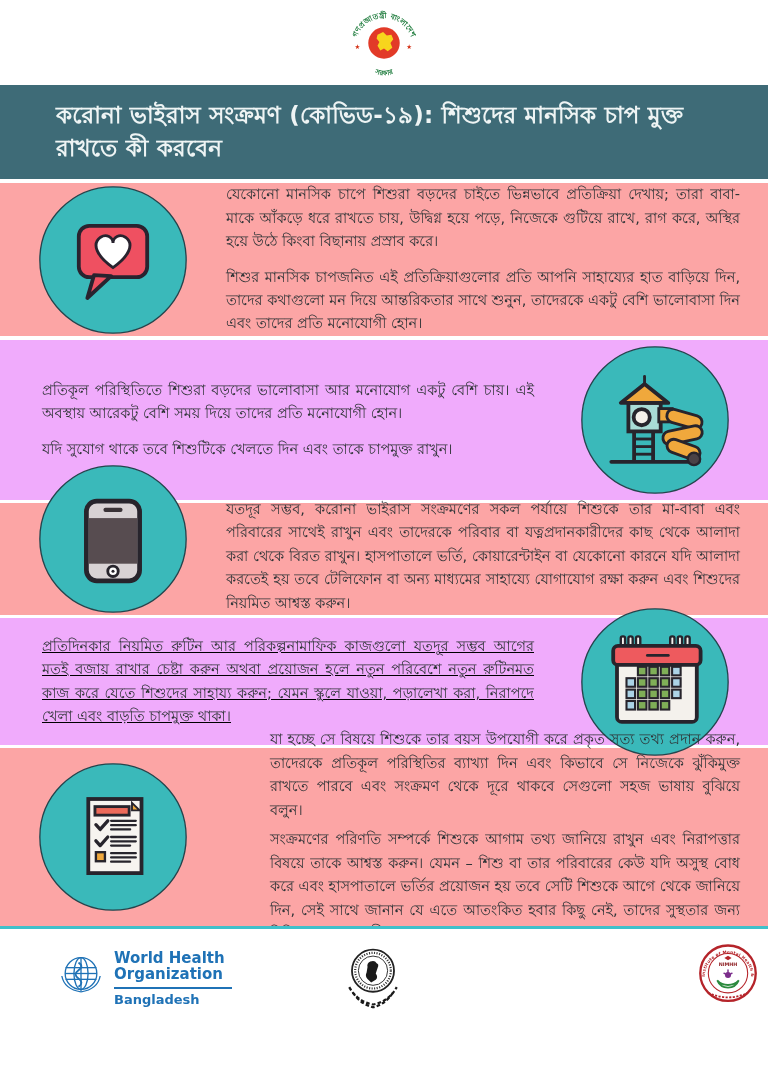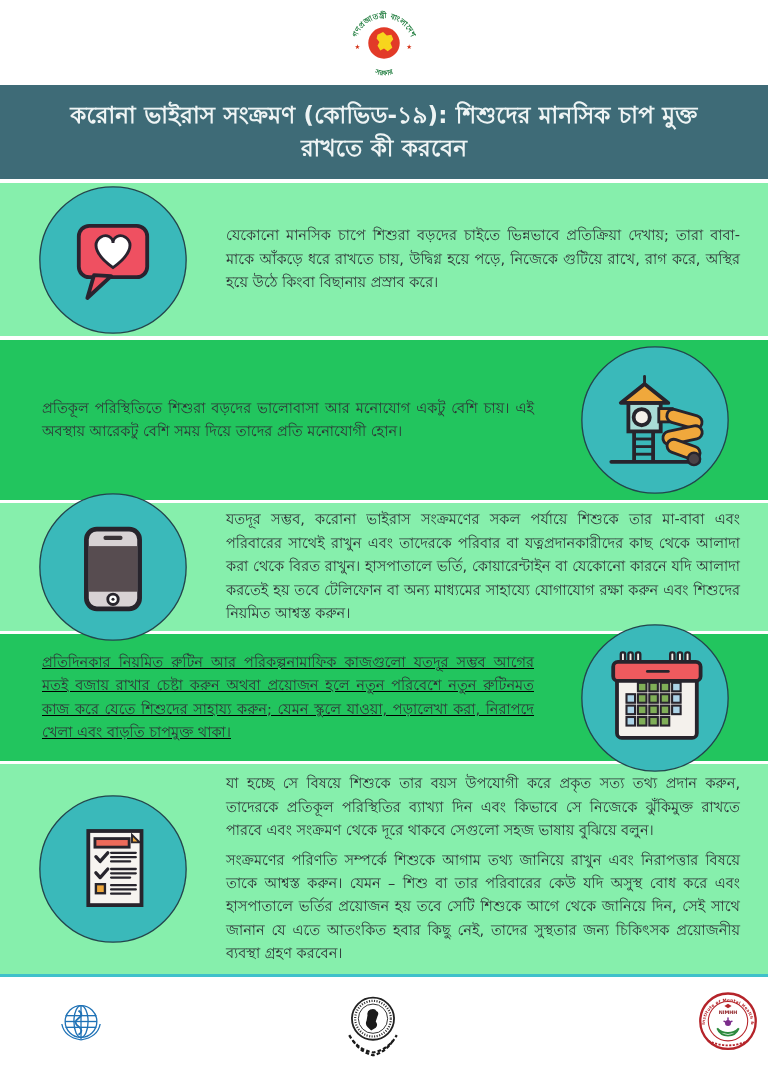--- a/index.html
+++ b/index.html
@@ -9,31 +9,31 @@
   }
   
   .top-band{height:85px;background:#ffffff;display:flex;align-items:center;justify-content:center;}
   
   .header{
     height:94px;background:#3e6b77;margin-bottom:4px;
     display:flex;align-items:center;justify-content:center;
   }
   .header .title{
     color:#eef4f4;font-size:23px;line-height:1.45;font-weight:600;
-    text-align:center;padding:0 56px;letter-spacing:.2px;
+    text-align:left;padding:0 56px;letter-spacing:.2px;
   }
   
   .band{display:flex;align-items:center;}
-  .band.odd{background:#86efac;}
-  .band.even{background:#22c55e;}
+  .band.odd{background:#fca5a5;}
+  .band.even{background:#f0abfc;}
   .b1{height:153px;margin-bottom:4px;}
   .b2{height:160px;margin-bottom:3px;}
-  .b3{height:128px;margin-bottom:3px;}
+  .b3{height:112px;margin-bottom:3px;align-items:flex-end;}
   .b4{height:127px;margin-bottom:3px;text-decoration:underline;}
-  .b5{height:210px;}
+  .b5{height:178px;gap:44px;}
   .icon-col{flex:0 0 226px;display:flex;align-items:center;justify-content:center;}
   .text-col{flex:1;color:#2f3437;font-size:14.5px;line-height:1.62;text-align:justify;}
   .band .text-col p{margin:0 0 12px 0;}
   .band .text-col p:last-child{margin-bottom:0;}
   .icon-left .text-col{padding-right:28px;}
   .icon-right .text-col{padding-left:42px;padding-right:8px;}
   .circle-icon{width:152px;height:152px;}
   
   .footer{
     position:relative;height:86px;background:#ffffff;border-top:3px solid #3fc0ca;
@@ -82,26 +82,28 @@
     <div class="icon-col">
       <svg class="circle-icon" viewBox="0 0 160 160">
         <circle cx="80" cy="80" r="77" fill="#3ab9ba" stroke="#23454d" stroke-width="1.4"></circle>
         <rect x="44" y="44" width="72" height="54" rx="11" fill="#ef5061" stroke="#29232f" stroke-width="4"></rect>
         <path d="M60 96 L53 120 L78 97 Z" fill="#ef5061" stroke="#29232f" stroke-width="4" stroke-linejoin="round"></path>
         <path d="M80 88 C 63 76, 57 63, 67 56 C 73 52, 80 56, 80 62 C 80 56, 87 52, 93 56 C 103 63, 97 76, 80 88 Z" fill="#ffffff" stroke="#29232f" stroke-width="3"></path>
       </svg>
     </div>
     <div class="text-col">
       <p>যেকোনো মানসিক চাপে শিশুরা বড়দের চাইতে ভিন্নভাবে প্রতিক্রিয়া দেখায়; তারা বাবা-মাকে আঁকড়ে ধরে রাখতে চায়, উদ্বিগ্ন হয়ে পড়ে, নিজেকে গুটিয়ে রাখে, রাগ করে, অস্থির হয়ে উঠে কিংবা বিছানায় প্রস্রাব করে।</p>
+      <p>শিশুর মানসিক চাপজনিত এই প্রতিক্রিয়াগুলোর প্রতি আপনি সাহায্যের হাত বাড়িয়ে দিন, তাদের কথাগুলো মন দিয়ে আন্তরিকতার সাথে শুনুন, তাদেরকে একটু বেশি ভালোবাসা দিন এবং তাদের প্রতি মনোযোগী হোন।</p>
     </div>
   </section>
 
   <section class="band even b2 icon-right">
     <div class="text-col">
       <p>প্রতিকূল পরিস্থিতিতে শিশুরা বড়দের ভালোবাসা আর মনোযোগ একটু বেশি চায়। এই অবস্থায় আরেকটু বেশি সময় দিয়ে তাদের প্রতি মনোযোগী হোন।</p>
+      <p>যদি সুযোগ থাকে তবে শিশুটিকে খেলতে দিন এবং তাকে চাপমুক্ত রাখুন।</p>
     </div>
     <div class="icon-col">
       <svg class="circle-icon" viewBox="0 0 160 160">
         <circle cx="80" cy="80" r="77" fill="#3ab9ba" stroke="#23454d" stroke-width="1.4"></circle>
         <line x1="34" y1="124" x2="126" y2="124" stroke="#27242c" stroke-width="4" stroke-linecap="round"></line>
         <line x1="58" y1="92" x2="58" y2="124" stroke="#27242c" stroke-width="4"></line>
         <line x1="78" y1="92" x2="78" y2="124" stroke="#27242c" stroke-width="4"></line>
         <line x1="58" y1="100" x2="78" y2="100" stroke="#27242c" stroke-width="3"></line>
         <line x1="58" y1="108" x2="78" y2="108" stroke="#27242c" stroke-width="3"></line>
         <line x1="58" y1="116" x2="78" y2="116" stroke="#27242c" stroke-width="3"></line>
@@ -220,20 +222,26 @@
           <ellipse cx="30" cy="27" rx="8.5" ry="19"></ellipse>
           <line x1="11.5" y1="20" x2="48.5" y2="20"></line>
           <line x1="11" y1="27" x2="49" y2="27"></line>
           <line x1="11.5" y1="34" x2="48.5" y2="34"></line>
           <line x1="30" y1="8" x2="30" y2="48"></line>
           <path d="M27 14 q 7 4 0 9 q -7 5 0 10 q 7 5 0 10" stroke-width="2.2"></path>
           <path d="M7 30 q 3 16 23 19"></path>
           <path d="M53 30 q -3 16 -23 19"></path>
         </g>
       </svg>
+      <div class="who-text">
+        <div class="l1">World Health</div>
+        <div class="l2">Organization</div>
+        <div class="rule"></div>
+        <div class="l3">Bangladesh</div>
+      </div>
     </div>
 
     <svg class="dghs-logo" width="64" height="74" viewBox="0 0 70 80">
       <circle cx="35" cy="32" r="23" fill="none" stroke="#222222" stroke-width="2"></circle>
       <circle cx="35" cy="32" r="16" fill="none" stroke="#222222" stroke-width="1"></circle>
       <circle cx="35" cy="32" r="19.5" fill="none" stroke="#333333" stroke-width="2.4" stroke-dasharray="1.2 1.6"></circle>
       <path d="M32 22 q5 -2 7 2 q3 1 1 5 l-2 6 q3 4 0 7 l-5 3 l-4 -4 q-3 -3 -1 -7 l1 -6 q-1 -4 3 -6 z" fill="#1a1a1a"></path>
       <path d="M9 50 Q 18 66 35 69 Q 52 66 61 50" fill="none" stroke="#1a1a1a" stroke-width="2.4" stroke-dasharray="4 2.4"></path>
       <path d="M13 56 Q 22 69 35 72 Q 48 69 57 56" fill="none" stroke="#1a1a1a" stroke-width="2.4" stroke-dasharray="4 2.4"></path>
     </svg>

